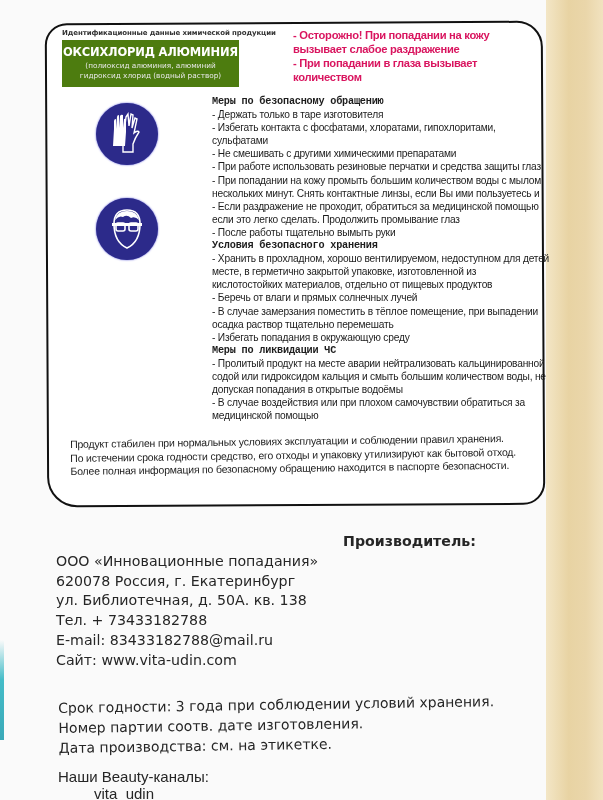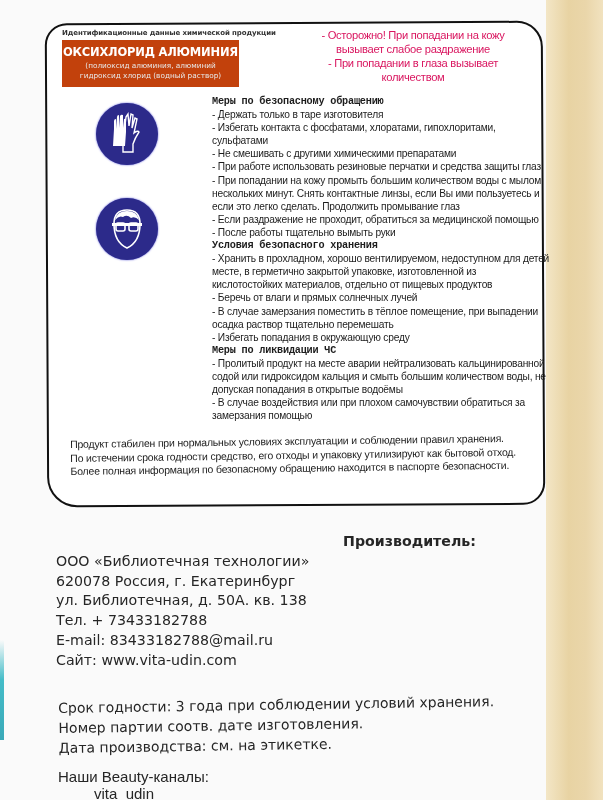--- a/index.html
+++ b/index.html
@@ -22,28 +22,28 @@
     border:2.5px solid #111; border-radius:22px 26px 22px 30px;
     background:#fff;
     transform:rotate(-0.3deg);
   }
   .ident-caption {
     position:absolute; left:62px; top:29px;
     font-size:7px; font-weight:bold; color:#333; letter-spacing:-0.1px;
   }
   .product-block {
     position:absolute; left:62px; top:40px; width:177px; height:47px;
-    background:#c2410c; color:#fff; text-align:center;
+    background:#4d7c0f; color:#fff; text-align:center;
   }
   .product-name { font-size:11.5px; font-weight:bold; margin-top:5px; letter-spacing:-0.2px; }
   .product-sub { font-size:7.3px; line-height:10px; margin-top:2px; color:#e8e8e8; }
   .warning {
     position:absolute; left:293px; top:28px; width:240px;
-    color:#d9155f; font-weight:normal; font-size:11.2px; line-height:14px;
-    font-family:"Liberation Sans", sans-serif; letter-spacing:-0.3px;text-align:center;
+    color:#d9155f; font-weight:bold; font-size:11.2px; line-height:14px;
+    font-family:"Liberation Sans", sans-serif; letter-spacing:-0.3px;
   }
   .icons { position:absolute; left:96px; top:103px; }
   .ppe-icon {
     width:62px; height:62px; border-radius:50%;
     background:#2c2a8a; position:relative; margin-bottom:33px;
     box-shadow:0 0 2px #4b4bd0;
   }
   .ppe-icon svg { position:absolute; left:0; top:0; }
   .safety {
     position:absolute; left:212px; top:95px; width:320px;
@@ -119,48 +119,48 @@
 
 <div class="safety">
   <div class="ln h">Меры по безопасному обращению</div>
   <div class="ln">- Держать только в таре изготовителя</div>
   <div class="ln">- Избегать контакта с фосфатами, хлоратами, гипохлоритами,</div>
   <div class="ln">сульфатами</div>
   <div class="ln">- Не смешивать с другими химическими препаратами</div>
   <div class="ln">- При работе использовать резиновые перчатки и средства защиты глаз</div>
   <div class="ln">- При попадании на кожу промыть большим количеством воды с мылом</div>
   <div class="ln">нескольких минут. Снять контактные линзы, если Вы ими пользуетесь и</div>
+  <div class="ln">- Если раздражение не проходит, обратиться за медицинской помощью</div>
   <div class="ln">если это легко сделать. Продолжить промывание глаз</div>
-  <div class="ln">- Если раздражение не проходит, обратиться за медицинской помощью</div>
   <div class="ln">- После работы тщательно вымыть руки</div>
   <div class="ln h">Условия безопасного хранения</div>
   <div class="ln">- Хранить в прохладном, хорошо вентилируемом, недоступном для детей</div>
   <div class="ln">месте, в герметично закрытой упаковке, изготовленной из</div>
   <div class="ln">кислотостойких материалов, отдельно от пищевых продуктов</div>
   <div class="ln">- Беречь от влаги и прямых солнечных лучей</div>
   <div class="ln">- В случае замерзания поместить в тёплое помещение, при выпадении</div>
   <div class="ln">осадка раствор тщательно перемешать</div>
   <div class="ln">- Избегать попадания в окружающую среду</div>
   <div class="ln h">Меры по ликвидации ЧС</div>
   <div class="ln">- Пролитый продукт на месте аварии нейтрализовать кальцинированной</div>
   <div class="ln">содой или гидроксидом кальция и смыть большим количеством воды, не</div>
   <div class="ln">допуская попадания в открытые водоёмы</div>
   <div class="ln">- В случае воздействия или при плохом самочувствии обратиться за</div>
-  <div class="ln">замерзания помощью</div>
+  <div class="ln">медицинской помощью</div>
 </div>
 
 <div class="note">
   <div>Продукт стабилен  при нормальных условиях эксплуатации и соблюдении правил хранения.</div>
   <div>По истечении срока годности средство, его отходы и упаковку утилизируют как бытовой отход.</div>
   <div>Более полная информация по безопасному обращению находится в паспорте безопасности.</div>
 </div>
 
 <div class="manuf">
   <div class="title">Производитель:</div>
-  <div>ООО «Библиотечная технологии»</div>
+  <div>ООО «Инновационные попадания»</div>
   <div>620078 Россия, г. Екатеринбург</div>
   <div>ул. Библиотечная, д. 50А. кв. 138</div>
   <div>Тел. + 73433182788</div>
   <div>E-mail: 83433182788@mail.ru</div>
   <div>Сайт: www.vita-udin.com</div>
 </div>
 
 <div class="terms">
   <div>Срок годности: 3 года при соблюдении условий хранения.</div>
   <div>Номер партии соотв. дате изготовления.</div>

